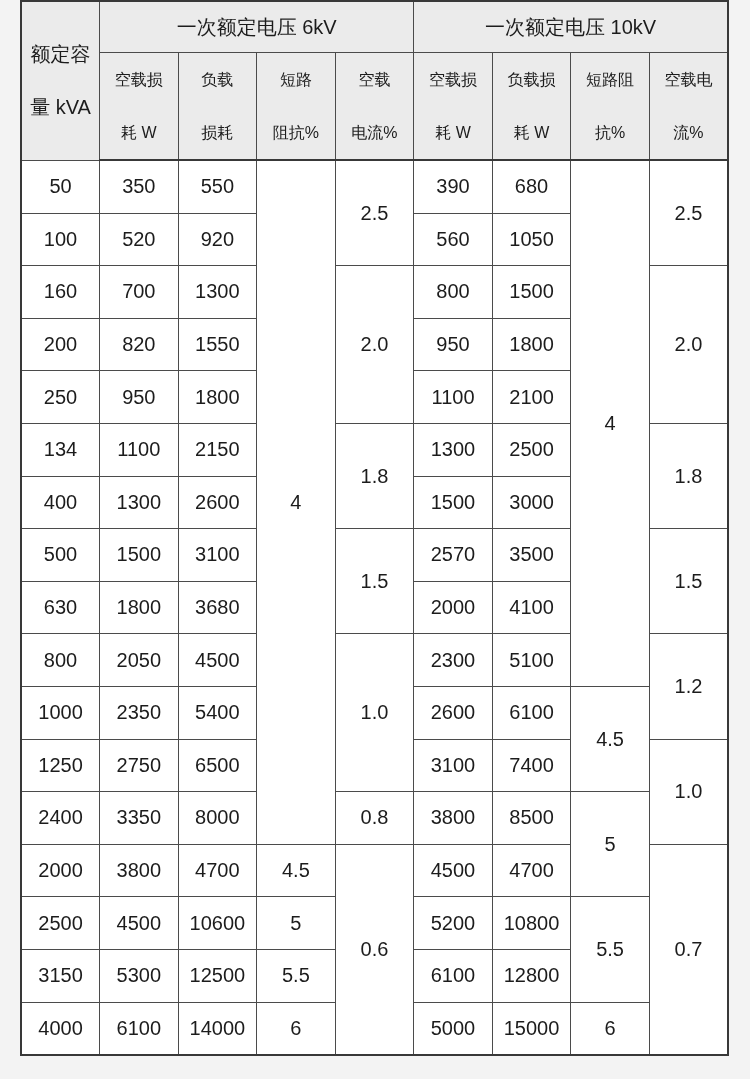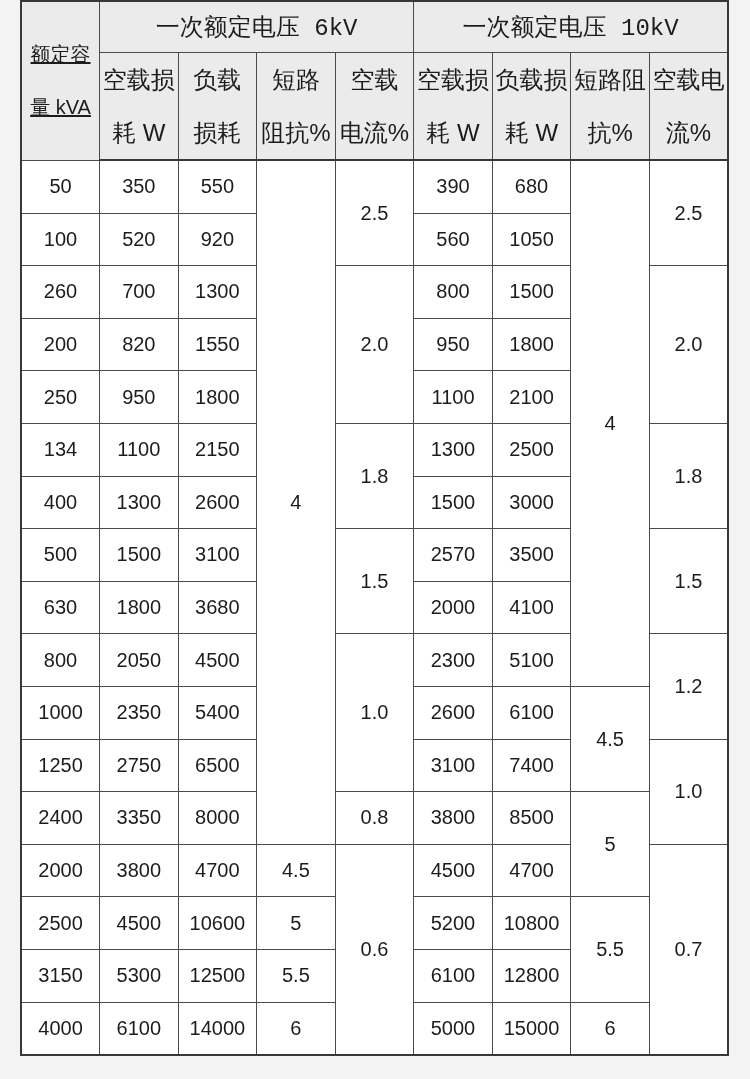--- a/index.html
+++ b/index.html
@@ -31,30 +31,28 @@
     padding: 0;
     font-weight: normal;
     overflow: hidden;
     white-space: nowrap;
   }
   thead th {
     background: #ebebeb;
   }
   th.grp {
     height: 50px;
-    font-size: 24px;
-    font-family: Liberation Mono, monospace;
+    font-size: 20px;
   }
   th.sub {
     height: 104px;
-    font-size: 24px;
+    font-size: 16px;
   }
   th.cap {
     font-size: 20px;
-    text-decoration: underline;
   }
   th.sub span, th.cap span {
     display: block;
     line-height: 53px;
   }
   thead tr.subrow th {
     border-bottom: 2px solid #383838;
   }
   tbody td {
     height: 51.6px;
@@ -135,21 +133,21 @@
         <td rowspan="2">2.5</td>
       </tr>
       <tr>
         <td>100</td>
         <td>520</td>
         <td>920</td>
         <td>560</td>
         <td>1050</td>
       </tr>
       <tr>
-        <td>260</td>
+        <td>160</td>
         <td>700</td>
         <td>1300</td>
         <td rowspan="3">2.0</td>
         <td>800</td>
         <td>1500</td>
         <td rowspan="3">2.0</td>
       </tr>
       <tr>
         <td>200</td>
         <td>820</td>

